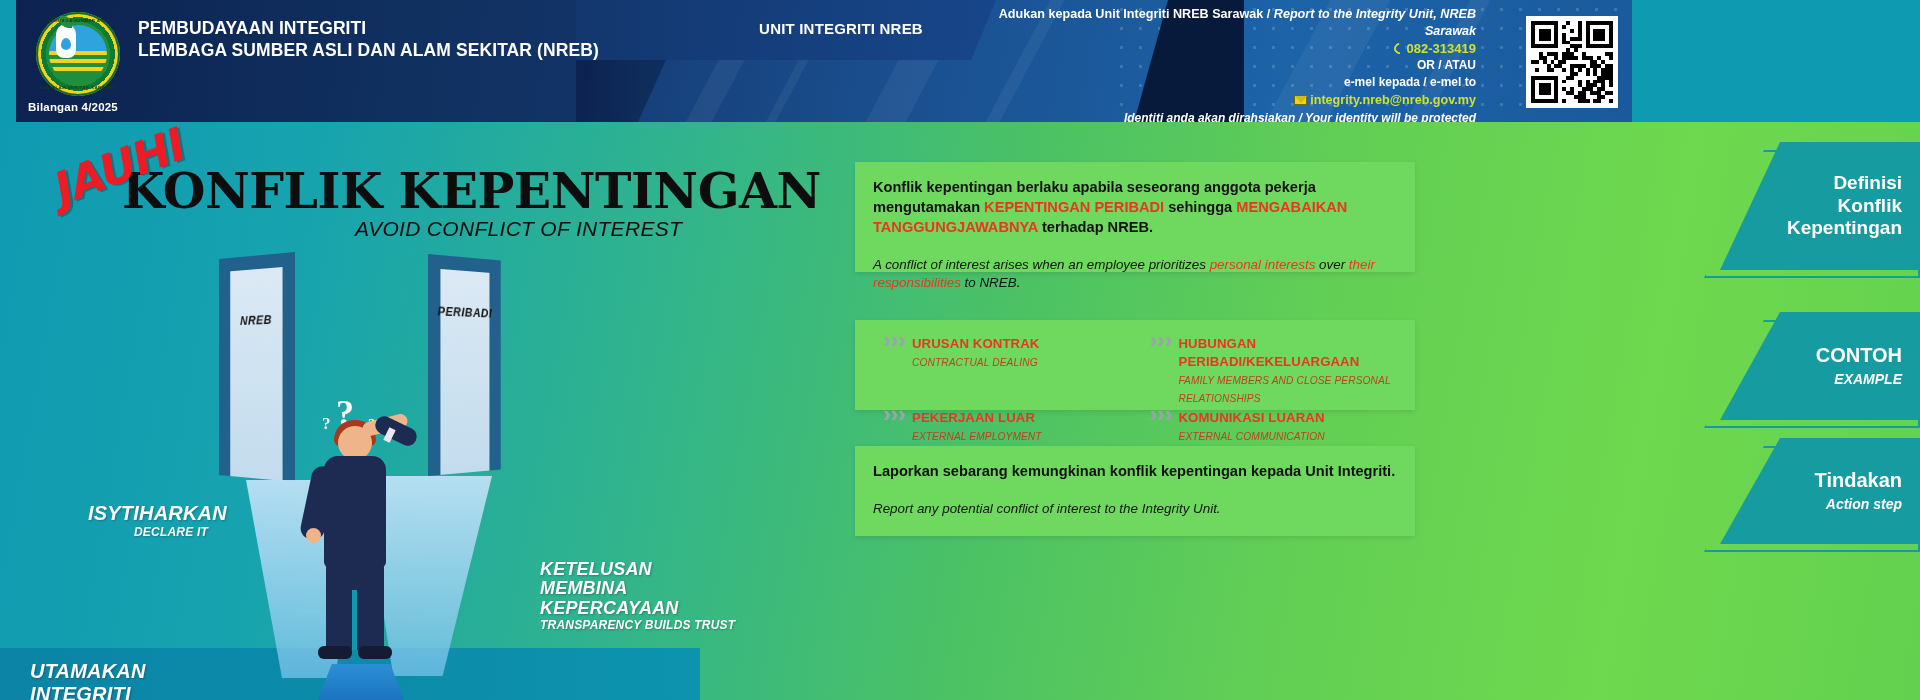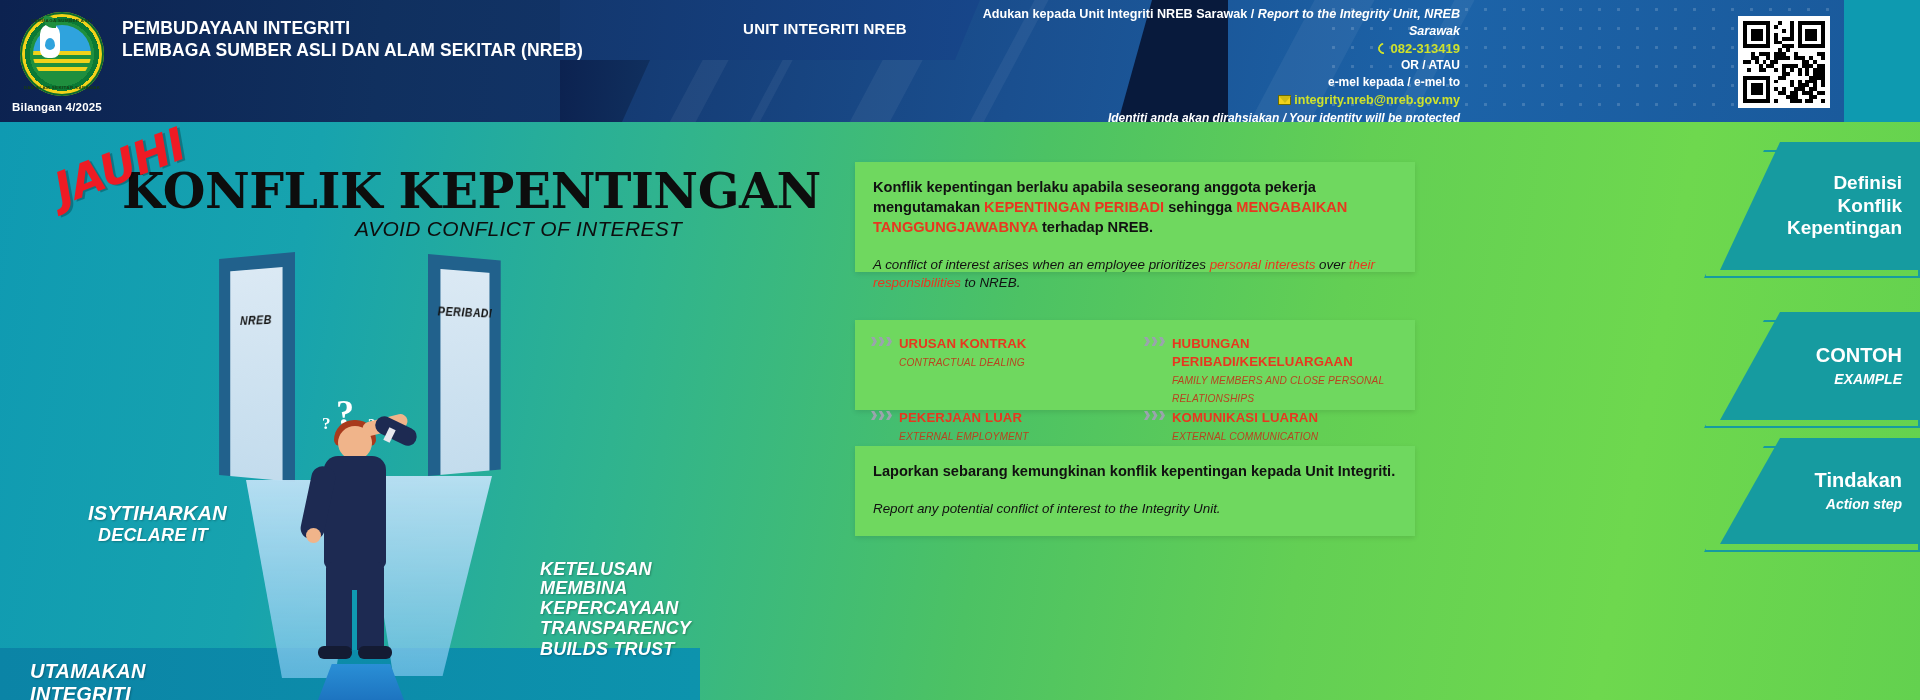--- a/index.html
+++ b/index.html
@@ -5,21 +5,21 @@
   * { margin:0; padding:0; box-sizing:border-box; }
   html,body { width:1920px; height:700px; overflow:hidden; }
   body {
     font-family:"Liberation Sans", sans-serif;
     background:#0e9ab0;
     position:relative;
   }
 
   
   .header {
-    position:absolute; left:0; top:0; width:1844px; height:122px;
+    position:absolute; left:16px; top:0; width:1616px; height:122px;
     background:linear-gradient(100deg,#0d2a57 0%,#13356b 28%,#1a4f8f 55%,#1c63a8 78%,#1a5a9c 100%);
     overflow:hidden;
   }
   .hdr-streaks { position:absolute; inset:0; pointer-events:none; }
   .hdr-streaks i {
     position:absolute; display:block; background:rgba(255,255,255,.055);
     transform:skewX(-28deg);
   }
   .hdr-dots { position:absolute; right:0; top:0; width:520px; height:122px; opacity:.30;
     background-image:radial-gradient(circle, rgba(255,255,255,.55) 1.4px, transparent 1.6px);
@@ -222,42 +222,42 @@
   .m-shoeL { position:absolute; left:18px; top:242px; width:34px; height:13px; background:#141b33; border-radius:6px; }
   .m-shoeR { position:absolute; left:58px; top:242px; width:34px; height:13px; background:#141b33; border-radius:6px; }
 
   .q-big { position:absolute; left:336px; top:160px; font-size:36px; font-weight:bold; color:#fff; font-family:"Liberation Serif", serif; }
   .q-s1 { position:absolute; left:322px; top:182px; font-size:17px; font-weight:bold; color:#fff; font-family:"Liberation Serif", serif; }
   .q-s2 { position:absolute; left:368px; top:184px; font-size:15px; font-weight:bold; color:#fff; font-family:"Liberation Serif", serif; }
 
   
   .cap { position:absolute; color:#fff; font-style:italic; font-weight:bold; text-shadow:1px 1px 2px rgba(0,0,0,.25); }
   .cap .big { display:block; font-size:20px; letter-spacing:.2px; }
-  .cap .small { display:block; font-size:18px; letter-spacing:.2px;font-style:italic; }
+  .cap .small { display:block; font-size:12px; letter-spacing:.2px;font-style:italic; }
   .cap-declare { left:88px; top:270px; text-align:right; width:120px; }
   .cap-trust   { left:540px; top:328px; text-align:left; width:200px; }
   .cap-trust .big{ font-size:18px; line-height:1.08; }
   .cap-integrity{ left:30px; top:428px; text-align:left; width:220px; }
 
   
   .card {
     position:absolute; background:#6fd85f;
     box-shadow:0 2px 5px rgba(0,0,0,.10);
   }
   .card-1 { left:855px; top:40px; width:560px; height:110px; }
   .card-2 { left:855px; top:198px; width:560px; height:90px; }
   .card-3 { left:855px; top:324px; width:560px; height:90px; }
 
   .c-text { padding:16px 18px 0 18px; }
   .ms { font-size:14.6px; font-weight:bold; color:#111; line-height:1.36; }
   .ms .red { color:#e8371f; }
   .en { font-size:13.4px; font-style:italic; color:#111; line-height:1.36; margin-top:18px; }
   .en .red { color:#e8371f; }
 
-  .ex-grid { display:grid; grid-template-columns:1fr 1fr; gap:2px 18px; padding:14px 16px 0 16px; }
+  .ex-grid { display:grid; grid-template-columns:1fr 1fr; gap:2px 18px; padding:14px 16px 0 29px; }
   .ex-item { display:flex; gap:7px; align-items:flex-start; }
   .chev { flex:0 0 auto; margin-top:3px; display:flex; gap:1.5px; }
   .chev b {
     display:block; width:6px; height:9px; background:#9aa4ad;
     clip-path:polygon(0 0,55% 0,100% 50%,55% 100%,0 100%,45% 50%);
   }
   .ex-ms { font-size:13.2px; font-weight:bold; color:#e8371f; letter-spacing:.1px; line-height:1.18; }
   .ex-en { font-size:10.2px; font-style:italic; color:#b8431f; letter-spacing:.1px; line-height:1.2; }
 
   

